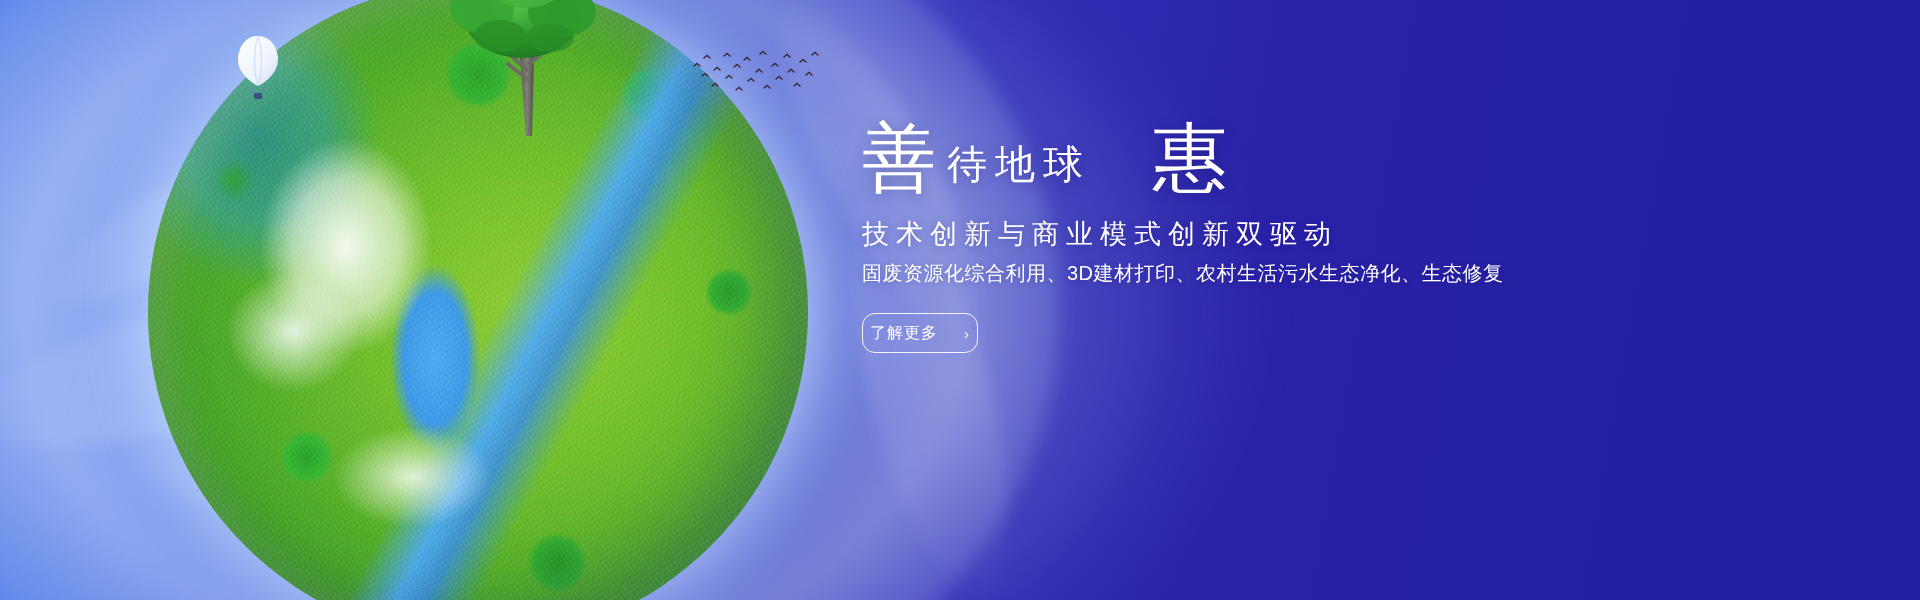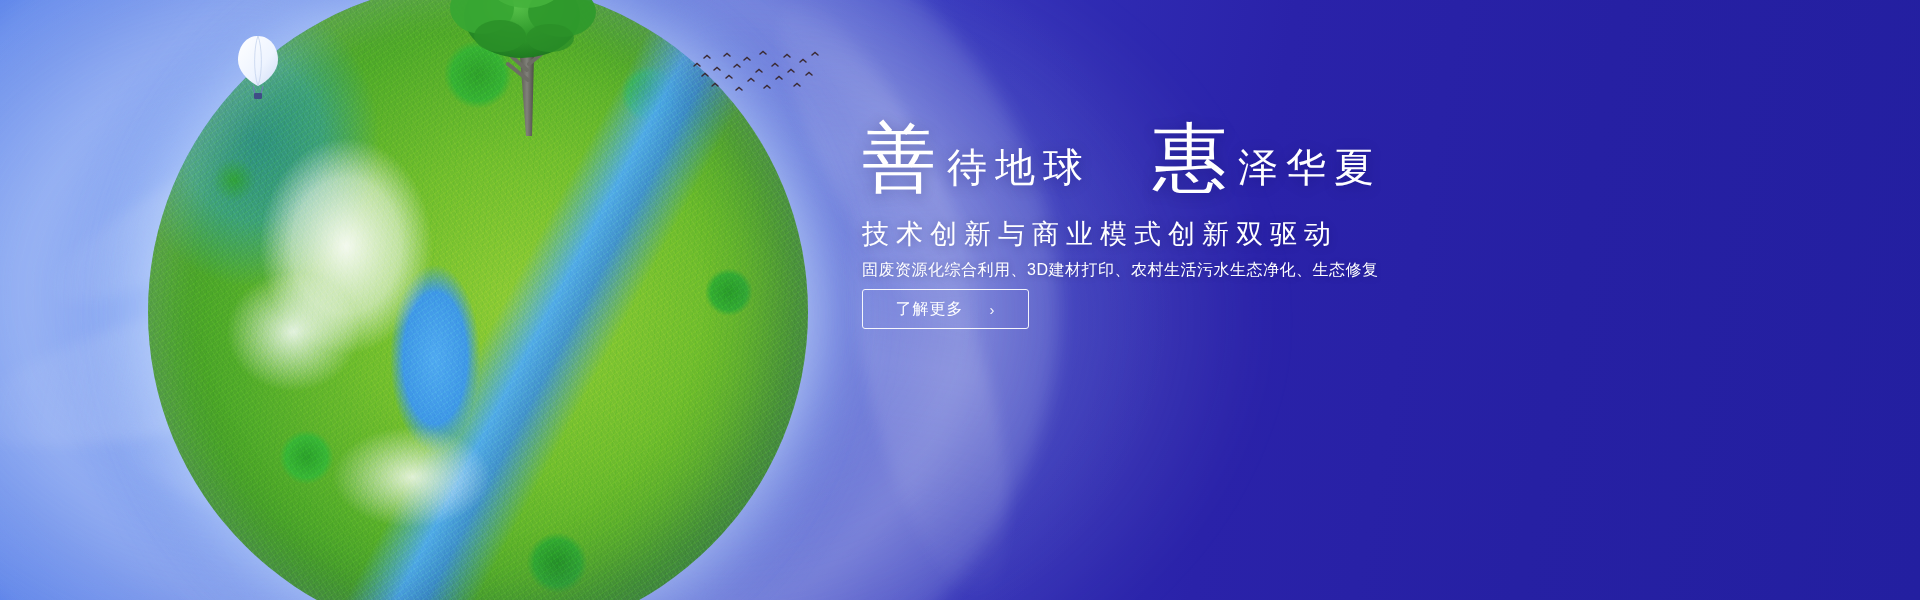--- a/index.html
+++ b/index.html
@@ -178,52 +178,52 @@
     margin-bottom:22px;
     text-shadow:0 2px 14px rgba(10,10,70,0.30);
   }
   .hl-big {
     font-family:"DejaVu Serif", serif;
     font-size:74px;
     font-weight:400;
     letter-spacing:1px;
   }
   .hl-small {
-    font-family:Liberation Serif, serif;
+    font-family:Liberation Mono, monospace;
     font-size:40px;
     font-weight:400;
     letter-spacing:8px;
     padding-left:10px;
     padding-bottom:6px;
   }
   .hl-gap { width:62px; }
 
   #subtitle {
     font-size:27px;
     letter-spacing:7px;
     font-weight:400;
     margin-bottom:8px;
     text-shadow:0 1px 8px rgba(10,10,70,0.28);
   }
   #tagline {
-    font-size:16px;
+    font-size:20px;
     letter-spacing:0.5px;
     font-weight:400;
-    margin-bottom:8px;
+    margin-bottom:26px;
     text-shadow:0 1px 6px rgba(10,10,70,0.25);
   }
   #cta {
     display:inline-flex;
     align-items:center;
     justify-content:center;
     gap:26px;
-    width:167px;
+    width:116px;
     height:40px;
     border:1px solid rgba(255,255,255,0.92);
-    border-radius:3px;
+    border-radius:13px;
     color:#FFFFFF;
     font-size:16px;
     letter-spacing:1px;
     background:transparent;
     cursor:pointer;
     user-select:none;
   }
   #cta .chev { font-size:15px; opacity:.95; }
 </style>
 </head>
@@ -311,21 +311,20 @@
     </g>
   </svg>
 
   <div id="copy">
 
     <div id="headline">
       <span class="hl-big">善</span>
       <span class="hl-small">待地球</span>
       <span class="hl-gap"></span>
       <span class="hl-big">惠</span>
-      <span class="hl-small">泽华夏</span>
     </div>
 
     <div id="subtitle">技术创新与商业模式创新双驱动</div>
 
     <div id="tagline">固废资源化综合利用、3D建材打印、农村生活污水生态净化、生态修复</div>
 
     <button id="cta">
       <span>了解更多</span>
       <span class="chev">›</span>
     </button>

